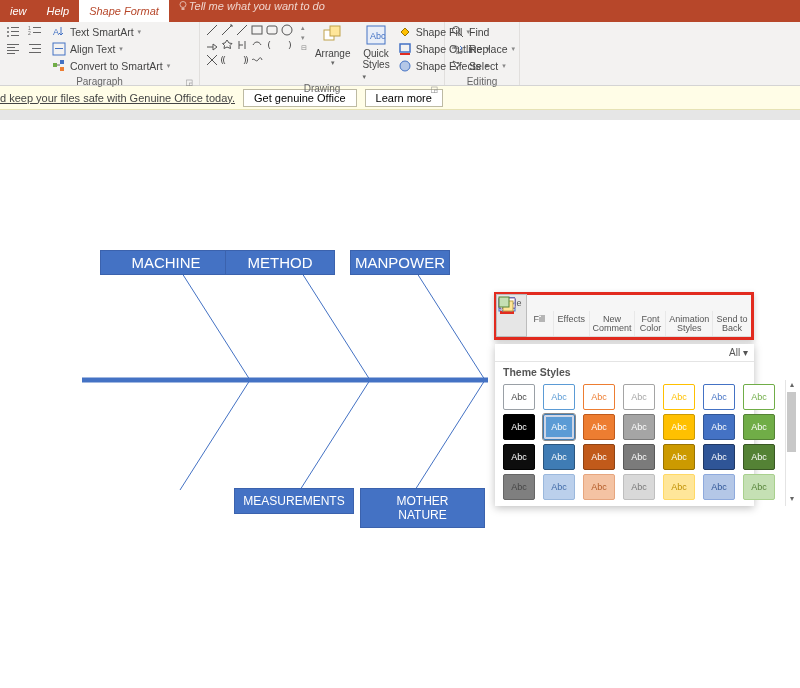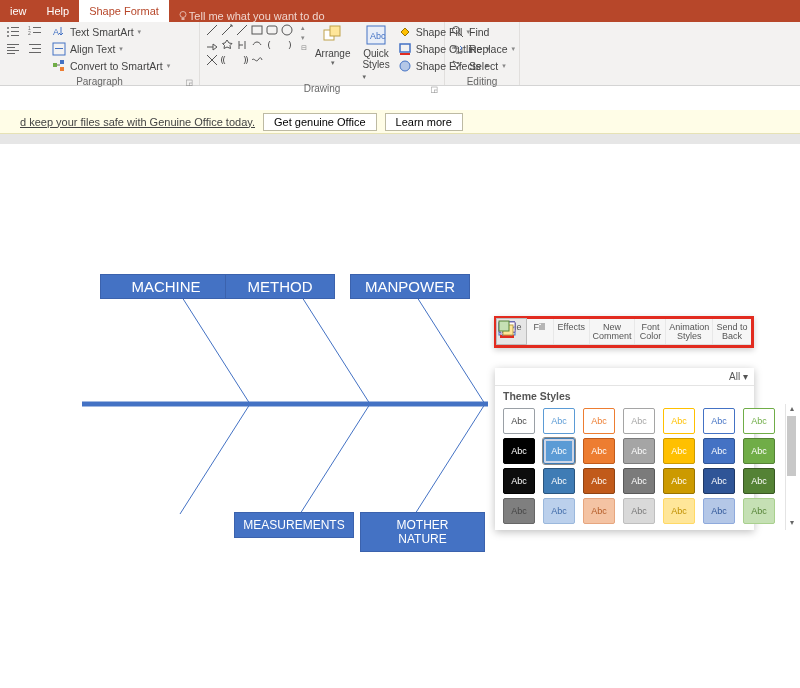--- a/index.html
+++ b/index.html
@@ -1,19 +1,19 @@
 <!DOCTYPE html>
 <html><head>
 <meta charset="utf-8">
 <style>
   * { box-sizing: border-box; margin: 0; padding: 0; font-family: "Segoe UI", Arial, sans-serif; }
   body { width: 800px; height: 688px; background: #fff; overflow: hidden; position: relative; }
 
   
-  .tabs { background: #b7472a; color: #fff; height: 22px; display: flex; align-items: flex-end; font-size: 11px; }
+  .tabs { background: #b7472a; color: #fff; height: 22px; display: flex; align-items: flex-start; font-size: 11px; font-style: italic; }
   .tab { padding: 0 10px; height: 22px; display: flex; align-items: center; cursor: pointer; }
   .tab.active { background: #fff; color: #b7472a; font-weight: 400; }
   .tell-me { margin-left: 8px; display: flex; align-items: center; font-size: 11px; color: #f0d5cd; }
   .tell-me svg { width: 12px; height: 12px; }
 
   
   .ribbon { background: #f3f2f1; height: 64px; display: flex; border-bottom: 1px solid #d4d4d4; font-size: 10px; color: #444; }
   .group { border-right: 1px solid #e1dfdd; display: flex; flex-direction: column; justify-content: space-between; padding: 2px 6px 0 6px; }
   .group-label { text-align: center; font-size: 10px; color: #666; padding: 2px 0; position: relative; }
   .group-label .launcher { position: absolute; right: 0; bottom: 2px; font-size: 8px; color: #888; }
@@ -24,35 +24,35 @@
   .stack { display: flex; flex-direction: column; gap: 1px; }
 
   .big-btn { display: flex; flex-direction: column; align-items: center; justify-content: center; padding: 0 4px; cursor: pointer; font-size: 10px; color: #444; }
   .big-btn svg { width: 22px; height: 22px; margin-bottom: 2px; }
   .big-btn .arrow { font-size: 7px; color: #666; }
 
   .shapes-grid { display: grid; grid-template-columns: repeat(6, 14px); grid-auto-rows: 14px; gap: 1px; }
   .shape-cell svg { width: 12px; height: 12px; display: block; }
 
   
-  .banner { background: #fffde7; border-bottom: 1px solid #e6e2b5; height: 24px; display: flex; align-items: center; font-size: 11px; padding: 0 20px; gap: 8px; margin-top: 24px; }
+  .banner { background: #fffde7; border-bottom: 1px solid #e6e2b5; height: 24px; display: flex; align-items: center; font-size: 11px; padding: 0 0; gap: 8px; }
   .banner-link { text-decoration: underline; color: #444; cursor: pointer; }
   .banner-btn { background: #fff; border: 1px solid #bdbaa3; padding: 2px 10px; font-size: 11px; cursor: pointer; }
 
   
   .canvas-wrap { position: relative; width: 800px; height: 578px; background: #e6e6e6; }
   .slide { position: absolute; left: 0; top: 10px; width: 800px; height: 568px; background: #fff; }
   .slide svg { position: absolute; left: 0; top: 0; }
 
   .cat-box { position: absolute; background: #4472c4; color: #fff; font-size: 15px; text-align: center; padding: 3px 0; border: 1px solid #3b62ad; }
 
   
   .ctx-pop { position: absolute; border: 3px solid #e22b1f; background: #fff; box-shadow: 0 2px 6px rgba(0,0,0,.2); }
   .ctx-row { display: flex; background: #f6f6f6; border-bottom: 1px solid #ddd; }
-  .ctx-btn { display: flex; flex-direction: column; align-items: center; justify-content: flex-start; padding: 4px 6px 2px 6px; font-size: 9px; color: #555; cursor: pointer; border-right: 1px solid #e8e8e8; min-width: 28px; }
+  .ctx-btn { display: flex; flex-direction: column; align-items: center; justify-content: flex-start; padding: 4px 6px 2px 6px; font-size: 9px; color: #555; cursor: pointer; border-right: 1px solid #e8e8e8; min-width: 28px; margin-top: 16px; }
   .ctx-btn.active { background: #e6e6e6; border: 1px solid #bcbcbc; margin: -1px; }
   .ctx-btn svg { width: 20px; height: 20px; margin-bottom: 2px; }
   .ctx-btn .lbl { text-align: center; line-height: 1.05; }
 
   .styles-panel { background: #fff; width: 259px; }
   .sp-hdr { display: flex; justify-content: space-between; align-items: center; font-size: 10px; color: #555; padding: 3px 6px; border-bottom: 1px solid #e4e4e4; }
   .sp-hdr .all { cursor: pointer; }
   .sp-title { font-size: 10.5px; font-weight: 600; color: #555; padding: 4px 8px 2px 8px; }
   .sp-grid-wrap { display: flex; }
   .sp-grid { display: grid; grid-template-columns: repeat(7, 36px); gap: 4px; padding: 4px 6px 6px 8px; }
@@ -334,21 +334,21 @@
       <line x1="300" y1="150" x2="370" y2="260" stroke="#4472c4" stroke-width="1"></line>
       <line x1="415" y1="150" x2="485" y2="260" stroke="#4472c4" stroke-width="1"></line>
 
       <line x1="250" y1="260" x2="180" y2="370" stroke="#4472c4" stroke-width="1"></line>
       <line x1="370" y1="260" x2="300" y2="370" stroke="#4472c4" stroke-width="1"></line>
       <line x1="485" y1="260" x2="415" y2="370" stroke="#4472c4" stroke-width="1"></line>
     </svg>
 
     <div class="cat-box" style="left:100px; top:130px; width:132px"><span>MACHINE</span></div>
     <div class="cat-box" style="left:225px; top:130px; width:110px"><span>METHOD</span></div>
-    <div class="cat-box" style="left:350px; top:130px; width:120px"><span>MANPOWER</span></div>
+    <div class="cat-box" style="left:350px; top:130px; width:100px"><span>MANPOWER</span></div>
     <div class="cat-box" style="left:234px; top:368px; width:120px;font-size:12px;padding:5px 0"><span>MEASUREMENTS</span></div>
     <div class="cat-box" style="left:360px; top:368px; width:125px;font-size:12px;padding:5px 12px"><span>MOTHER NATURE</span></div>
 
     <div class="ctx-pop" style="left:494px; top:172px; width:260px">
       <div class="ctx-row">
         <div class="ctx-btn active">
             <svg viewBox="0 0 20 20">
               <rect x="2" y="4" width="16" height="12" fill="#e8eef8" stroke="#4472c4"></rect>
               <path d="M14 3l4 4" stroke="#4472c4"></path>
             </svg>

